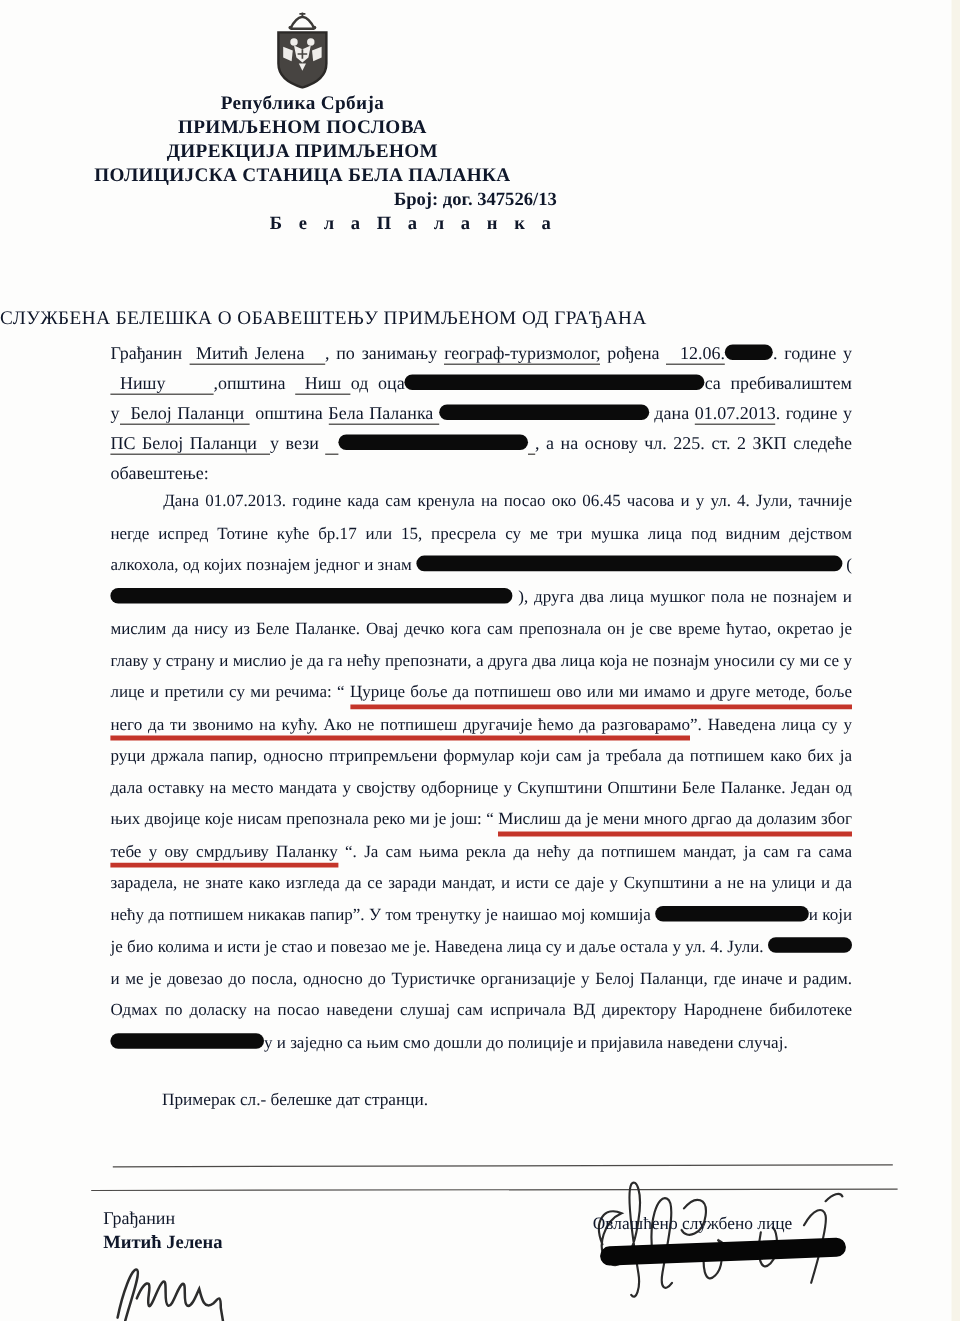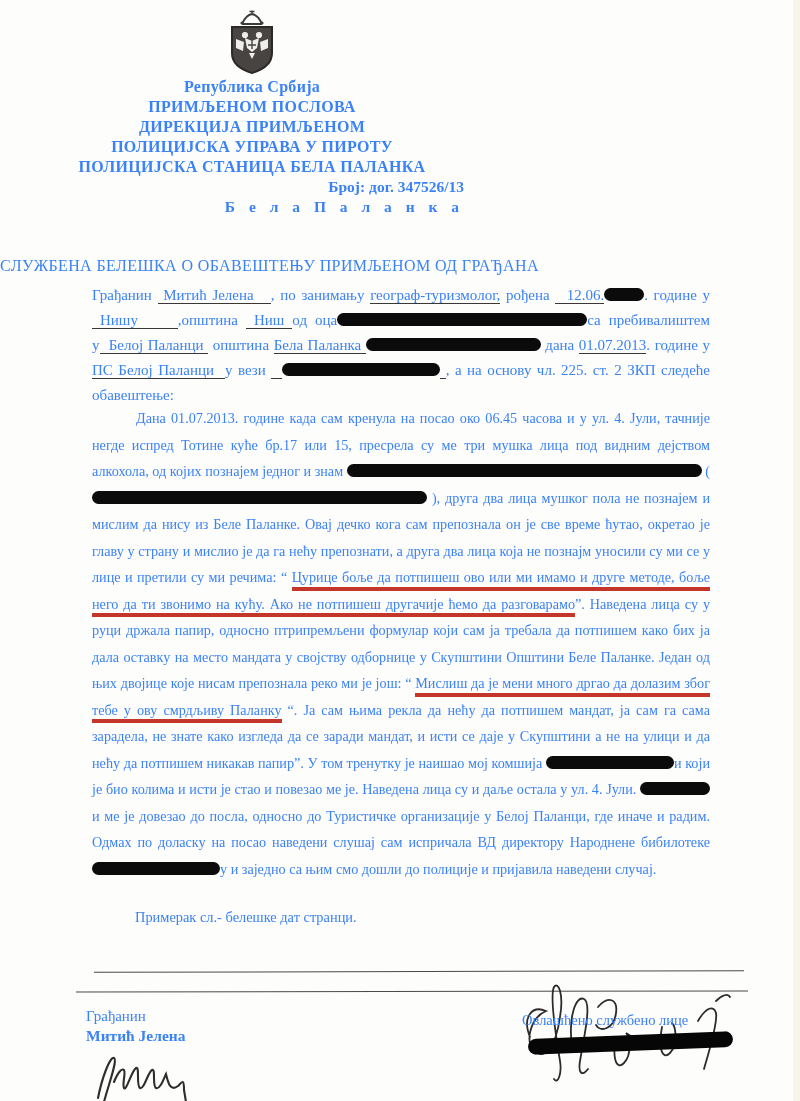--- a/index.html
+++ b/index.html
@@ -3,21 +3,21 @@
 <meta charset="utf-8">
 <style>
   html,body{margin:0;padding:0;background:#e9e9e9;}
   .page{
     position:relative;
     width:800px;height:1101px;
     margin:0 auto;
     background:#fdfdfc;
     overflow:hidden;
     font-family:"Liberation Serif","DejaVu Serif",serif;
-    color:#3b82f6;
+    color:#0f172a;
   }
   .edge-strip{position:absolute;top:0;right:0;width:7px;height:100%;background:#f3ecd8;opacity:.55;}
 
   
   .doc-header{position:absolute;top:10px;left:40px;width:424px;text-align:center;}
   .emblem{display:block;margin:0 auto 3px;filter:blur(.3px);}
   .h-line{display:block;font-weight:bold;font-size:16px;line-height:20px;letter-spacing:.3px;}
   .h-left{display:block;font-weight:bold;font-size:15.5px;line-height:20px;text-align:right;}
   .h-number{margin-left:114px;}
   .h-date{margin-left:90px;}
@@ -37,21 +37,21 @@
 
   .rule{position:absolute;border-top:1.3px solid #4c4a48;}
   .rule-1{top:971px;left:94px;width:650px;transform:rotate(-.15deg);}
   .rule-2{top:991px;left:76px;width:672px;transform:rotate(-.1deg);}
 
   .sig-left{position:absolute;top:1006px;left:86px;width:200px;}
   .sig-left .role{font-size:15px;line-height:20px;}
   .sig-left .name{font-size:15.5px;font-weight:bold;line-height:20px;}
   .sig-left svg{display:block;margin-top:2px;}
 
-  .sig-right{position:absolute;top:975px;left:510px;width:270px;height:122px;}
+  .sig-right{position:absolute;top:975px;left:482px;width:270px;height:122px;}
   .sig-right .scribble{position:absolute;top:0;left:0;}
   .sig-right .role{position:absolute;top:37px;left:12px;font-size:14.5px;white-space:nowrap;}
   .sig-redact{position:absolute;top:60px;left:18px;width:205px;height:16px;background:#060606;border-radius:8px;transform:rotate(-2.2deg);}
 </style>
 </head>
 <body>
 
 <div class="page">
   <div class="edge-strip"></div>
 
@@ -75,21 +75,20 @@
         <path d="M53 29 l-8 3 l1 9 l7 -3 z"></path>
         <path d="M34 43 h6 l-3 6 z"></path>
       </g>
       <g stroke="#474441" stroke-width="1.4" fill="none">
         <path d="M37 31 v8 M33 35 h8"></path>
       </g>
     </svg>
     <span class="h-line">Република Србија</span>
     <span class="h-line">ПРИМЉЕНОМ ПОСЛОВА</span>
     <span class="h-line">ДИРЕКЦИЈА ПРИМЉЕНОМ</span>
-    <span class="h-line">ПОЛИЦИЈСКА УПРАВА У ПИРОТУ</span>
     <span class="h-line">ПОЛИЦИЈСКА СТАНИЦА БЕЛА ПАЛАНКА</span>
     <span class="h-left h-number">Број: дог.  347526/13</span>
     <span class="h-left h-place">Б е л а   П а л а н к а</span>
   </div>
 
   <div class="doc-title">СЛУЖБЕНА БЕЛЕШКА О ОБАВЕШТЕЊУ ПРИМЉЕНОМ ОД ГРАЂАНА</div>
 
   <p class="intro"><span>Грађанин </span><span class="u">&nbsp;Митић Јелена&nbsp;&nbsp;&nbsp;</span><span>, по занимању </span><span class="u">географ-туризмолог,</span><span> рођена </span><span class="u">&nbsp;&nbsp;12.06.</span><span class="redact" style="width: 40px;"></span><span>. године у </span><span class="u">&nbsp;Нишу&nbsp;&nbsp;&nbsp;&nbsp;&nbsp;</span><span>,општина </span><span class="u">&nbsp;Ниш&nbsp;</span><span>од оца</span><span class="redact" style="width: 250px;"></span><span>са пребивалиштем у</span><span class="u">&nbsp;&nbsp;Белој Паланци&nbsp;</span><span> општина </span><span class="u">Бела Паланка&nbsp;</span><span class="redact" style="width: 175px;"></span><span> дана </span><span class="u">01.07.2013</span><span>. године у </span><span class="u">ПС&nbsp;Белој Паланци&nbsp;&nbsp;</span><span>у вези </span><span class="u">&nbsp;&nbsp;</span><span class="redact" style="width: 158px;"></span><span class="u">&nbsp;</span><span>, а на основу чл. 225. ст. 2 ЗКП следеће обавештење:</span></p>
 
   <p class="body-par"><span>Дана 01.07.2013. године када сам кренула на посао око 06.45 часова и у ул. 4. Јули, тачније негде испред Тотине куће бр.17 или 15, пресрела су ме три мушка лица под видним дејством алкохола, од којих познајем једног и знам </span><span class="redact" style="width: 355px;"></span><span> ( </span><span class="redact" style="width: 335px;"></span><span> ), друга два лица мушког пола не познајем и мислим да нису из Беле Паланке. Овај  дечко кога сам препознала он је све време ћутао, окретао је главу у страну и мислио је да га нећу препознати, а друга два лица која не познајм уносили су ми се у лице и претили су ми речима: “ </span><span class="marker">Цурице боље да потпишеш ово или ми имамо и друге методе, боље него да ти звонимо на кућу. Ако не потпишеш другачије ћемо да разговарамо</span><span>”. Наведена лица су у руци држала папир, односно птрипремљени формулар који сам ја требала да потпишем како бих ја дала оставку на место мандата у својству одборнице у Скупштини Општини Беле Паланке. Један од њих двојице које нисам препознала реко ми је још: “ </span><span class="marker">Мислиш да је мени много дргао да долазим због тебе у ову смрдљиву Паланку</span><span> “. Ја сам њима рекла да нећу да потпишем мандат, ја сам га сама зарадела, не знате како изгледа да се заради мандат, и исти се даје у Скупштини а не на улици и да нећу да потпишем никакав папир”. У том тренутку је наишао мој комшија </span><span class="redact" style="width: 128px;"></span><span>и који је био колима и исти је стао и повезао ме је. Наведена лица су и даље остала у ул. 4. Јули. </span><span class="redact" style="width: 70px;"></span><span>и ме је довезао до посла, односно до Туристичке организације у Белој Паланци, где иначе и радим. Одмах по доласку на посао наведени слушај сам  испричала ВД директору Народнене бибилотеке </span><span class="redact" style="width: 128px;"></span><span>у и заједно са њим смо дошли  до полиције и пријавила наведени случај.</span></p>

